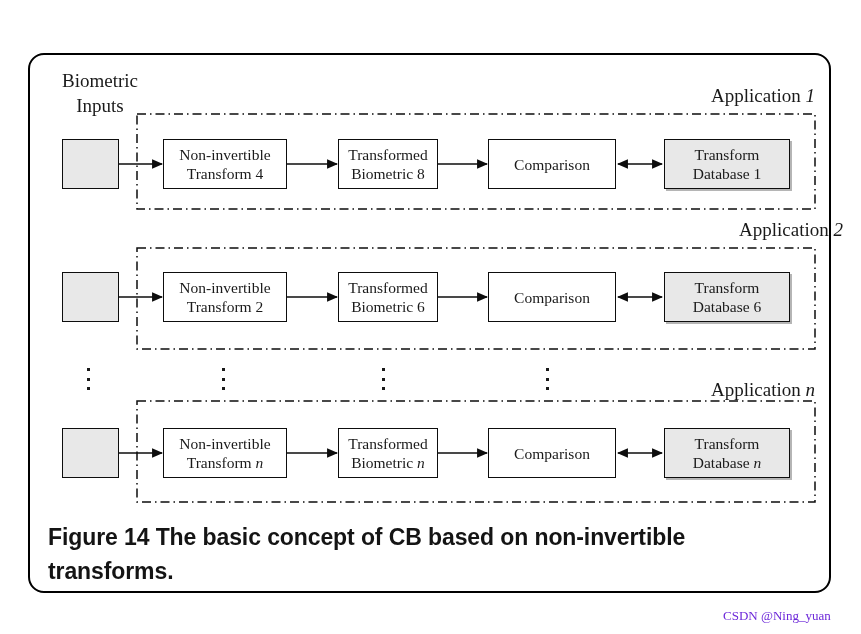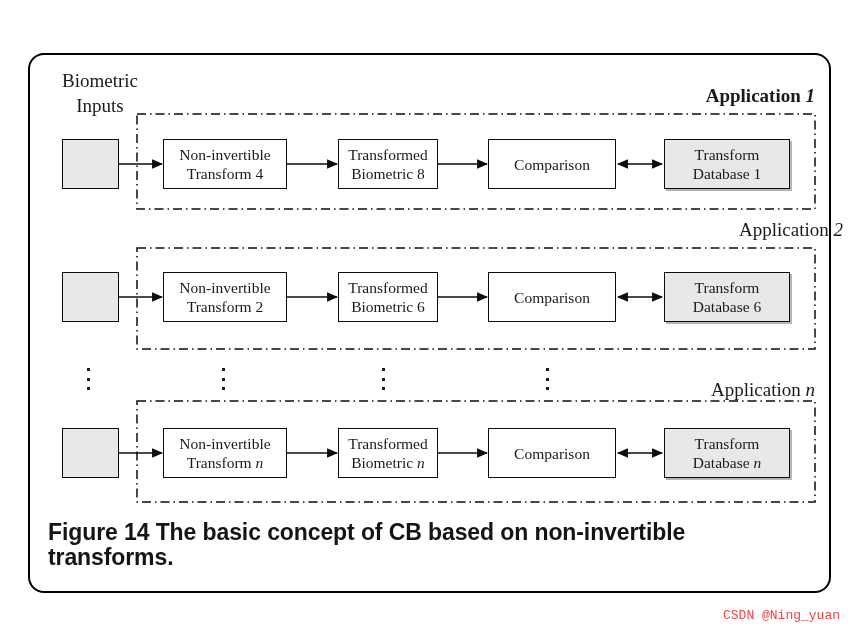--- a/index.html
+++ b/index.html
@@ -53,21 +53,21 @@
     text-align: center;
     width: 96px;
     white-space: normal;
   }
 
   .app-label {
     font-size: 19px;
     text-align: right;
     width: 190px;
   }
-  #app-label-1 { left: 625px; top: 85px; font-weight: bold; }
+  #app-label-1 { left: 625px; top: 85px; }
   #app-label-2 { left: 653px; top: 219px; }
   #app-label-3 { left: 625px; top: 379px; }
   .app-label .ital { font-style: italic; }
 
   
   .box {
     position: absolute;
     box-sizing: border-box;
     border: 1.6px solid #0d0d0d;
     background: #ffffff;
@@ -110,36 +110,36 @@
   }
 
   
   #caption {
     position: absolute;
     left: 48px;
     top: 520px;
     width: 768px;
     font-family: "Liberation Sans", sans-serif;
     font-size: 23px;
-    line-height: 25px;
+    line-height: 34px;
     font-weight: bold;
     color: #141414;
     letter-spacing: -0.1px;
   }
   #caption .fignum { font-weight: bold; }
   #caption .captxt { font-weight: bold; }
 
   
   #watermark {
     position: absolute;
     left: 723px;
     top: 608px;
-    font-family: Liberation Mono, monospace;
+    font-family: Liberation Serif, serif;
     font-size: 13px;
-    color: #ef4444;
+    color: #6d28d9;
     white-space: nowrap;
   }
 </style>
 </head>
 <body>
 
 <div id="figure-frame"></div>
 
 <svg id="diagram" width="861" height="634" viewBox="0 0 861 634">
   <defs>

